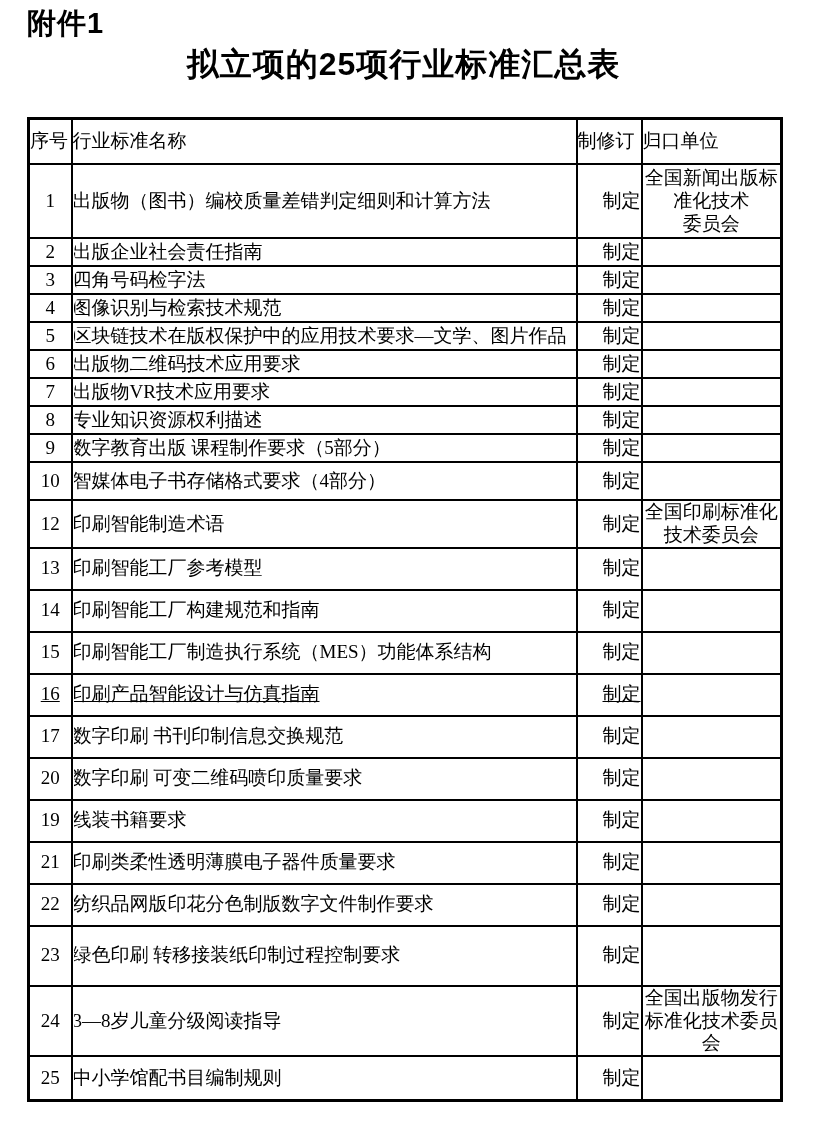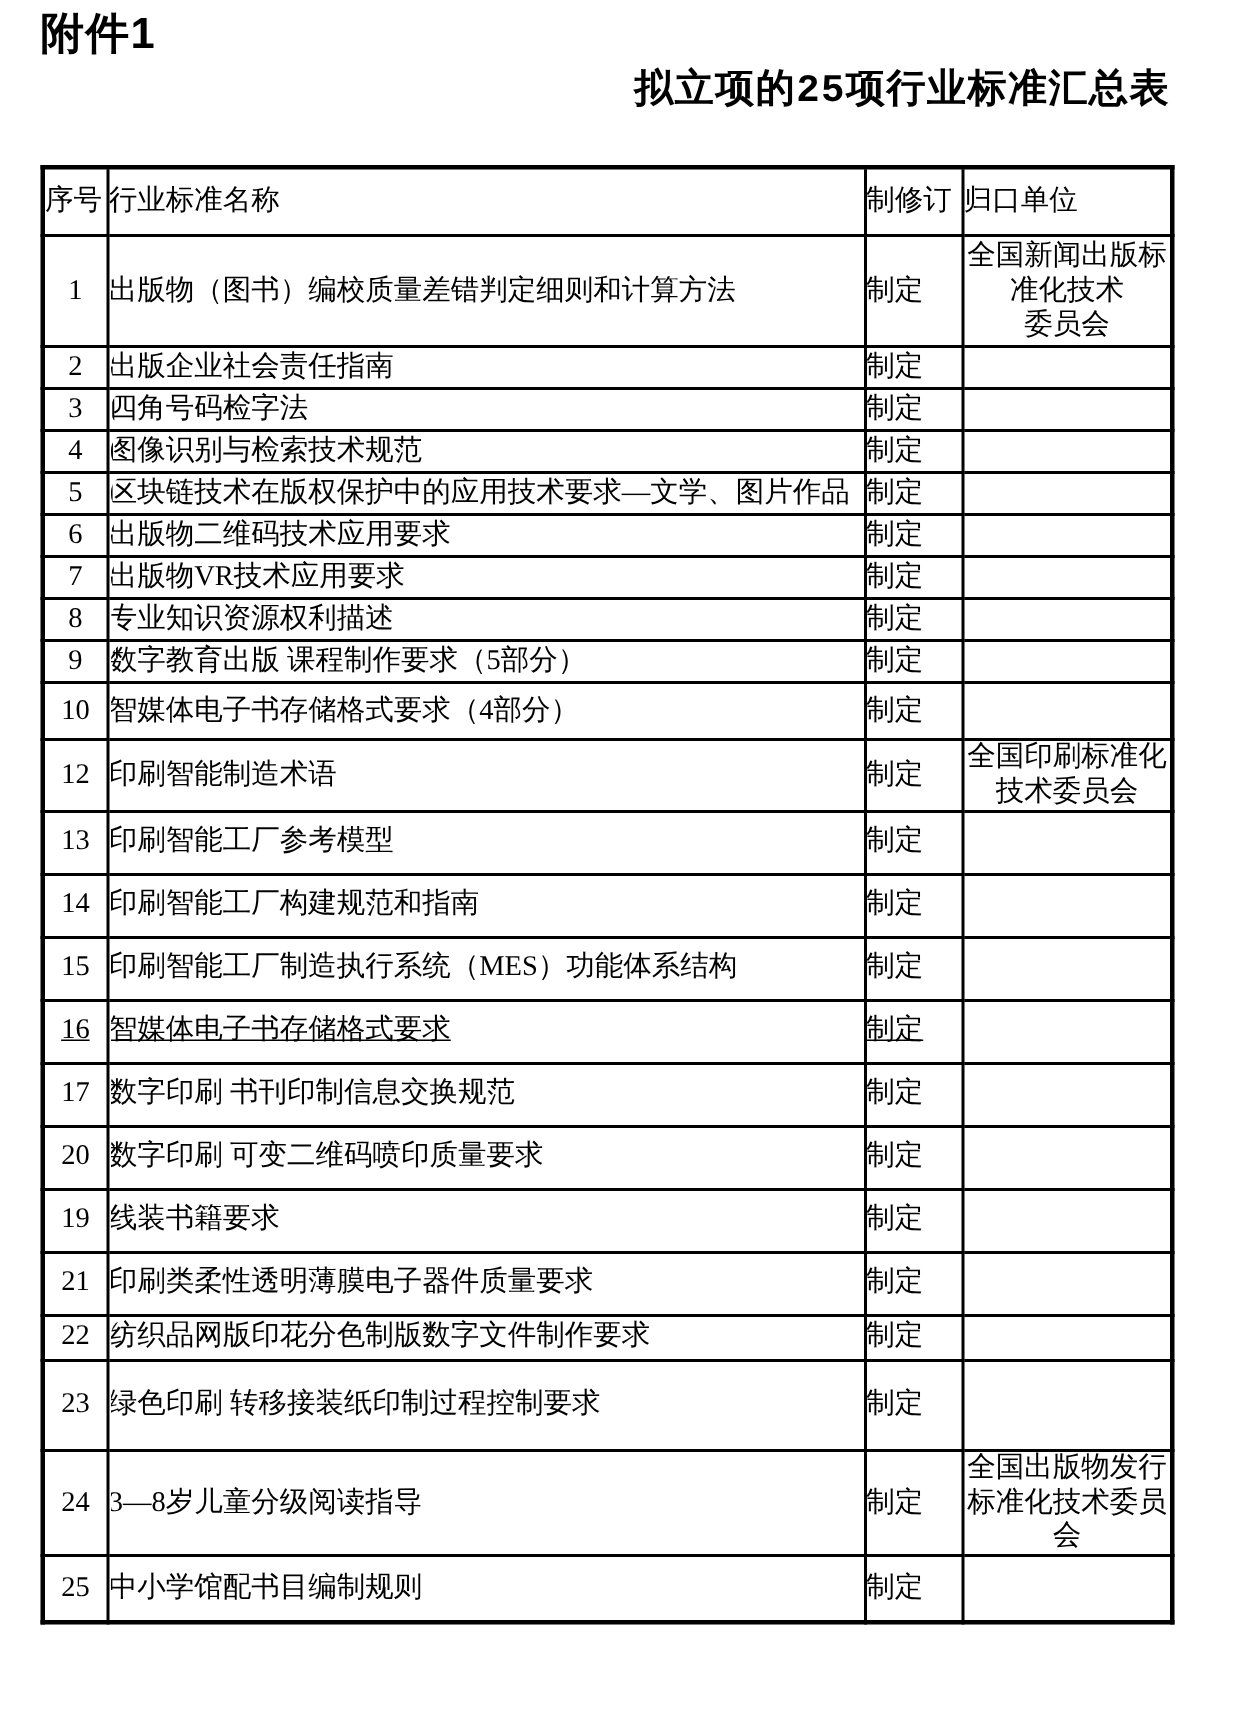--- a/index.html
+++ b/index.html
@@ -20,24 +20,24 @@
     padding-top: 8px;
   }
   .attachment-label {
     font-family: "Liberation Sans", sans-serif;
     font-size: 29px;
     font-weight: 600;
     line-height: 1.1;
     letter-spacing: 1px;
   }
   .doc-title {
-    font-family: Liberation Mono, monospace;
-    font-size: 26px;
+    font-family: Liberation Sans, sans-serif;
+    font-size: 32px;
     font-weight: 600;
-    text-align: right;
+    text-align: center;
     margin-top: 6px;
     letter-spacing: 1px;
     line-height: 1.15;
   }
   table.standards {
     margin-top: 34px;
     border-collapse: collapse;
     table-layout: fixed;
     width: 753px;
     border: 3px solid #000000;
@@ -49,21 +49,21 @@
     font-weight: normal;
     vertical-align: middle;
     padding: 0;
     line-height: 1.2;
     overflow: hidden;
   }
   tr.header-row { height: 46px; }
   th.col-no, th.col-rev, th.col-unit, th.col-name { text-align: left; }
   td.cell-no   { text-align: center; font-family: "Liberation Serif", serif; }
   td.cell-name { text-align: left; padding: 0 4px 0 5px; border-radius: 13px; }
-  td.cell-rev  { text-align: left; }
+  td.cell-rev  { text-align: right; }
   td.cell-unit {
     text-align: center;
     white-space: pre-line;
     line-height: 1.14;
   }
 </style>
 </head>
 <body>
 
 <div class="page">
@@ -169,21 +169,21 @@
           <td class="cell-unit"></td>
         </tr>
         <tr style="height: 42px;">
           <td class="cell-no">15</td>
           <td class="cell-name">印刷智能工厂制造执行系统（MES）功能体系结构</td>
           <td class="cell-rev">制定</td>
           <td class="cell-unit"></td>
         </tr>
         <tr style="height: 42px; text-decoration: underline;">
           <td class="cell-no">16</td>
-          <td class="cell-name">智媒体电子书存储格式要求</td>
+          <td class="cell-name">印刷产品智能设计与仿真指南</td>
           <td class="cell-rev">制定</td>
           <td class="cell-unit"></td>
         </tr>
         <tr style="height: 42px;">
           <td class="cell-no">17</td>
           <td class="cell-name">数字印刷 书刊印制信息交换规范</td>
           <td class="cell-rev">制定</td>
           <td class="cell-unit"></td>
         </tr>
         <tr style="height: 42px;">
@@ -197,21 +197,21 @@
           <td class="cell-name">线装书籍要求</td>
           <td class="cell-rev">制定</td>
           <td class="cell-unit"></td>
         </tr>
         <tr style="height: 42px;">
           <td class="cell-no">21</td>
           <td class="cell-name">印刷类柔性透明薄膜电子器件质量要求</td>
           <td class="cell-rev">制定</td>
           <td class="cell-unit"></td>
         </tr>
-        <tr style="height: 30px;">
+        <tr style="height: 42px;">
           <td class="cell-no">22</td>
           <td class="cell-name">纺织品网版印花分色制版数字文件制作要求</td>
           <td class="cell-rev">制定</td>
           <td class="cell-unit"></td>
         </tr>
         <tr style="height: 60px;">
           <td class="cell-no">23</td>
           <td class="cell-name">绿色印刷 转移接装纸印制过程控制要求</td>
           <td class="cell-rev">制定</td>
           <td class="cell-unit"></td>

